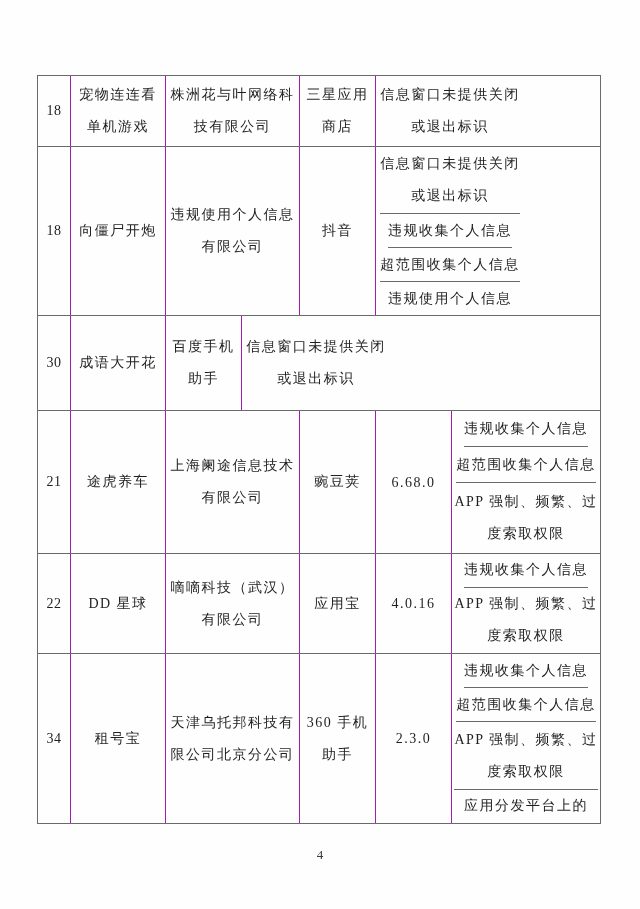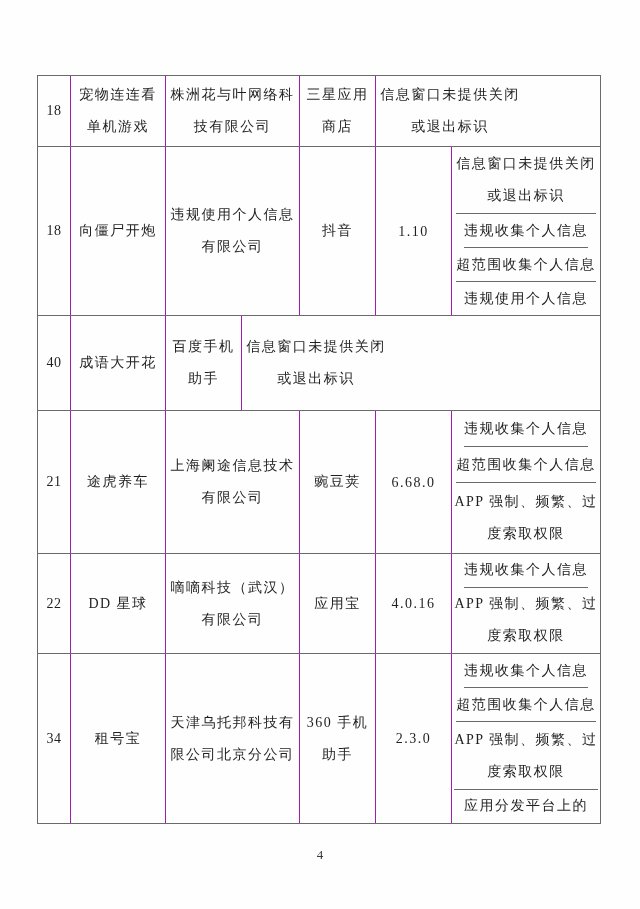--- a/index.html
+++ b/index.html
@@ -124,42 +124,39 @@
       <div class="cell c-app">
           <div class="ln">向僵尸开炮</div>
         </div>
       <div class="cell c-com">
           <div class="ln">违规使用个人信息</div>
           <div class="ln">有限公司</div>
         </div>
       <div class="cell c-sto">
           <div class="ln">抖音</div>
         </div>
-      <div class="cell c-ver">
-          <div class="ln">1.10</div>
-        </div>
       <div class="cell c-vio">
         <div class="vcell" style="flex-grow: 2;">
             <div class="ln">信息窗口未提供关闭</div>
             <div class="ln">或退出标识</div>
           </div>
         <div class="vcell" style="flex-grow: 1;">
             <div class="ln">违规收集个人信息</div>
           </div>
         <div class="vcell" style="flex-grow: 1;">
             <div class="ln">超范围收集个人信息</div>
           </div>
         <div class="vcell" style="flex-grow: 1;">
             <div class="ln">违规使用个人信息</div>
           </div>
       </div>
     </div>
 
     <div class="row r2">
-      <div class="cell c-no">40</div>
+      <div class="cell c-no">30</div>
       <div class="cell c-app">
           <div class="ln">成语大开花</div>
         </div>
       <div class="cell c-sto">
           <div class="ln">百度手机</div>
           <div class="ln">助手</div>
         </div>
       <div class="cell c-vio">
         <div class="vcell" style="flex-grow: 2;">
             <div class="ln">信息窗口未提供关闭</div>

